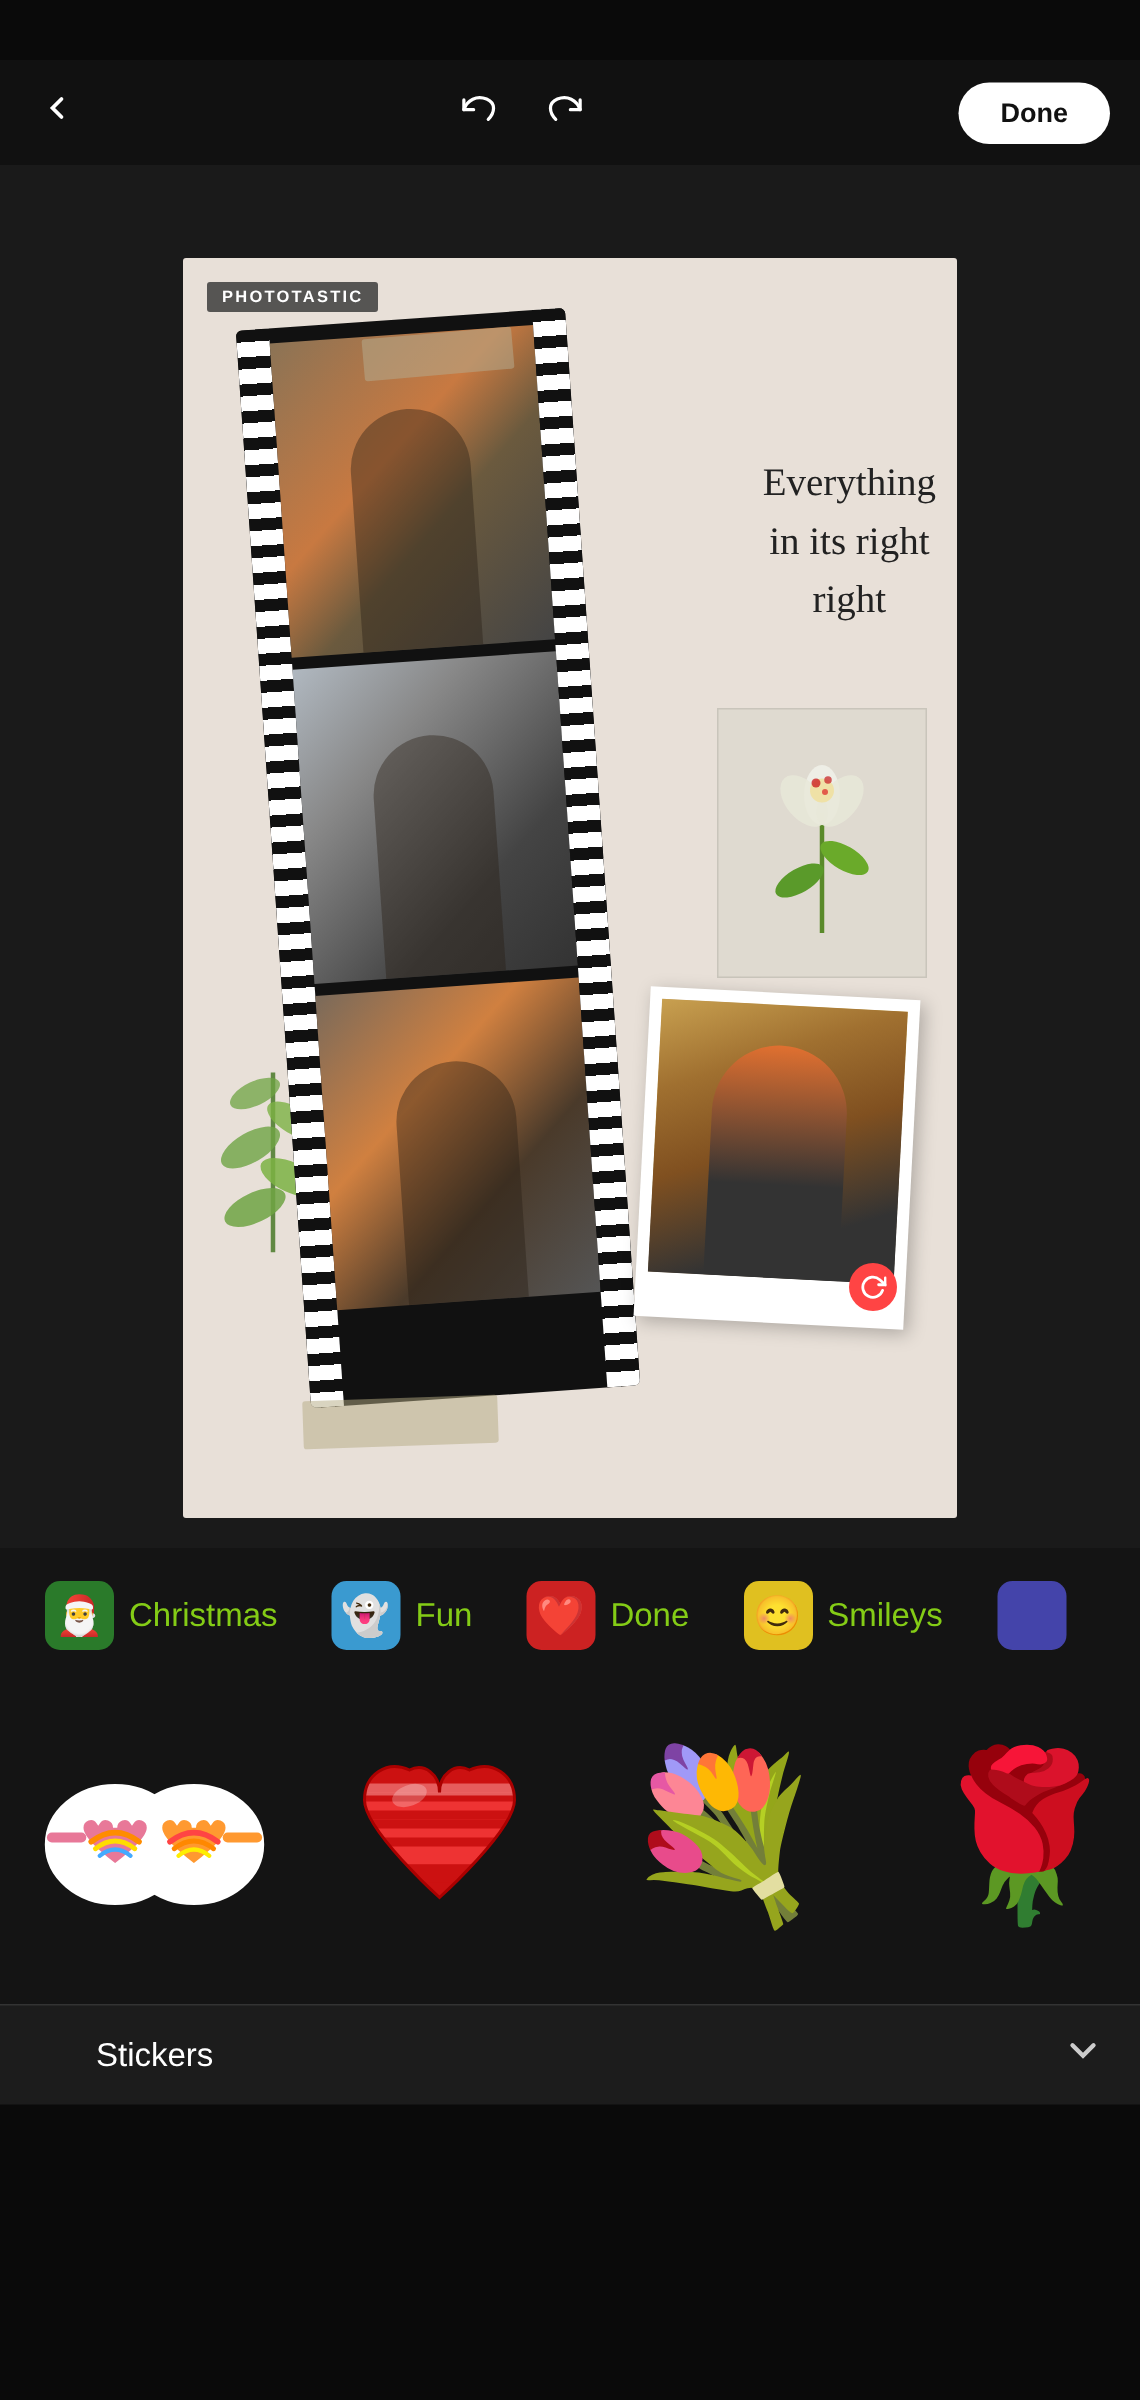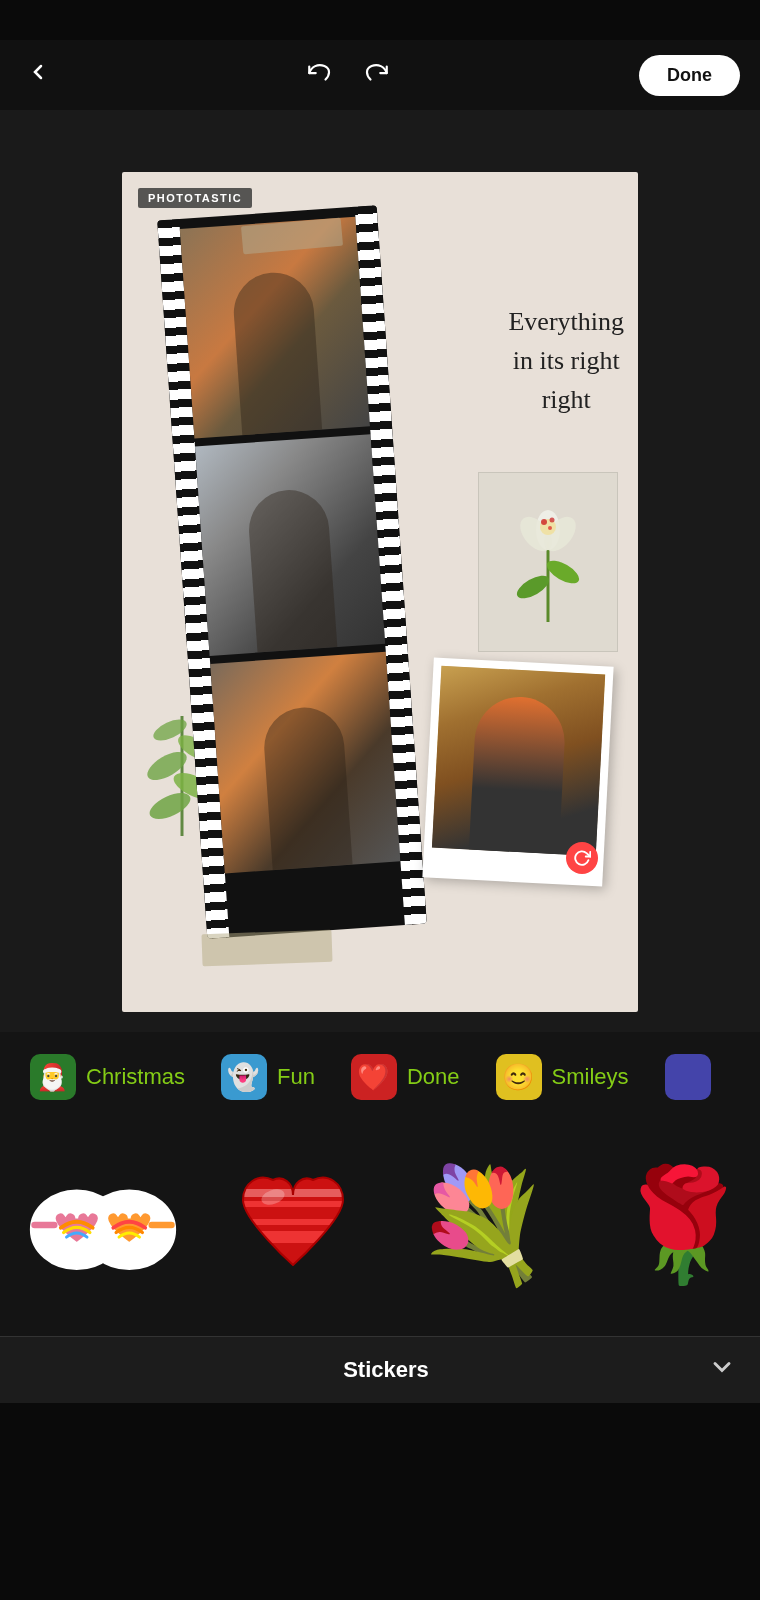--- a/index.html
+++ b/index.html
@@ -350,22 +350,22 @@
       background: #1c1c1c;
       border-top: 1px solid #333;
       padding: 16px 24px;
       display: flex;
       align-items: center;
       justify-content: space-between;
     }
     .bottom-bar-title {
       color: #fff;
       font-size: 22px;
-      font-weight: 700;
-      text-align: center;
+      font-weight: 400;
+      text-align: left;
       flex: 1;
     }
     .chevron-down {
       color: #ccc;
       font-size: 22px;
     }
   </style>
 </head>
 <body>
 

